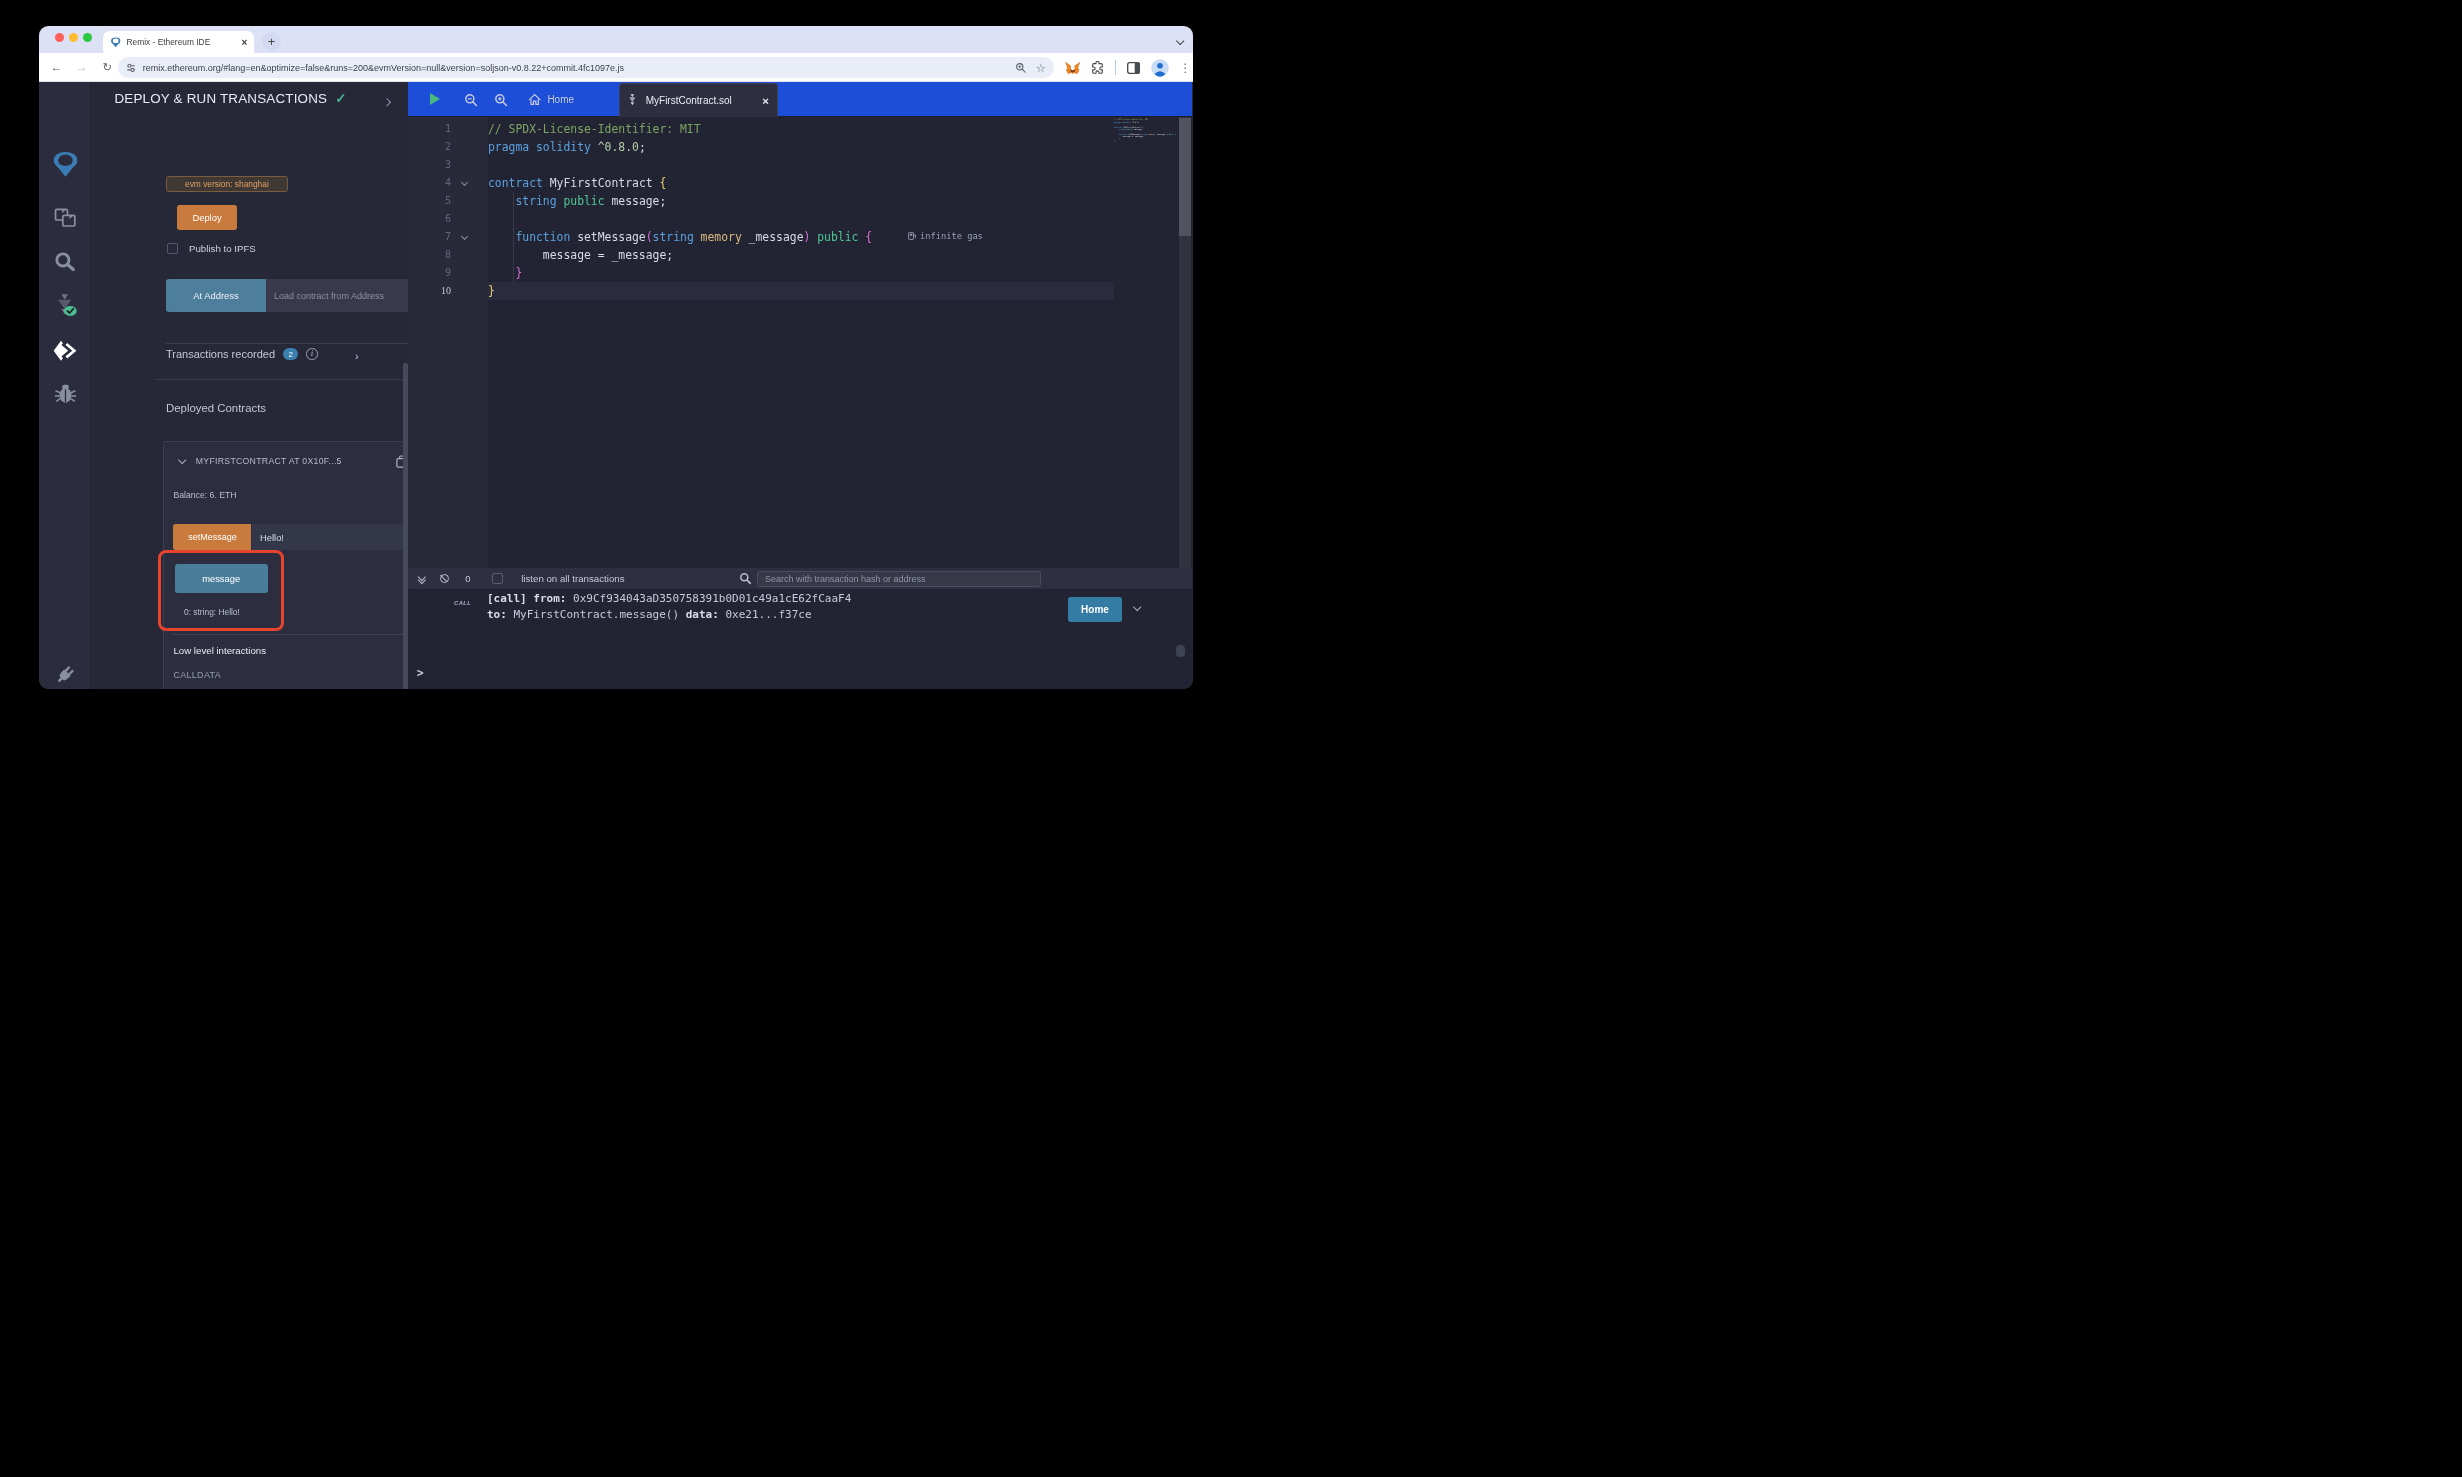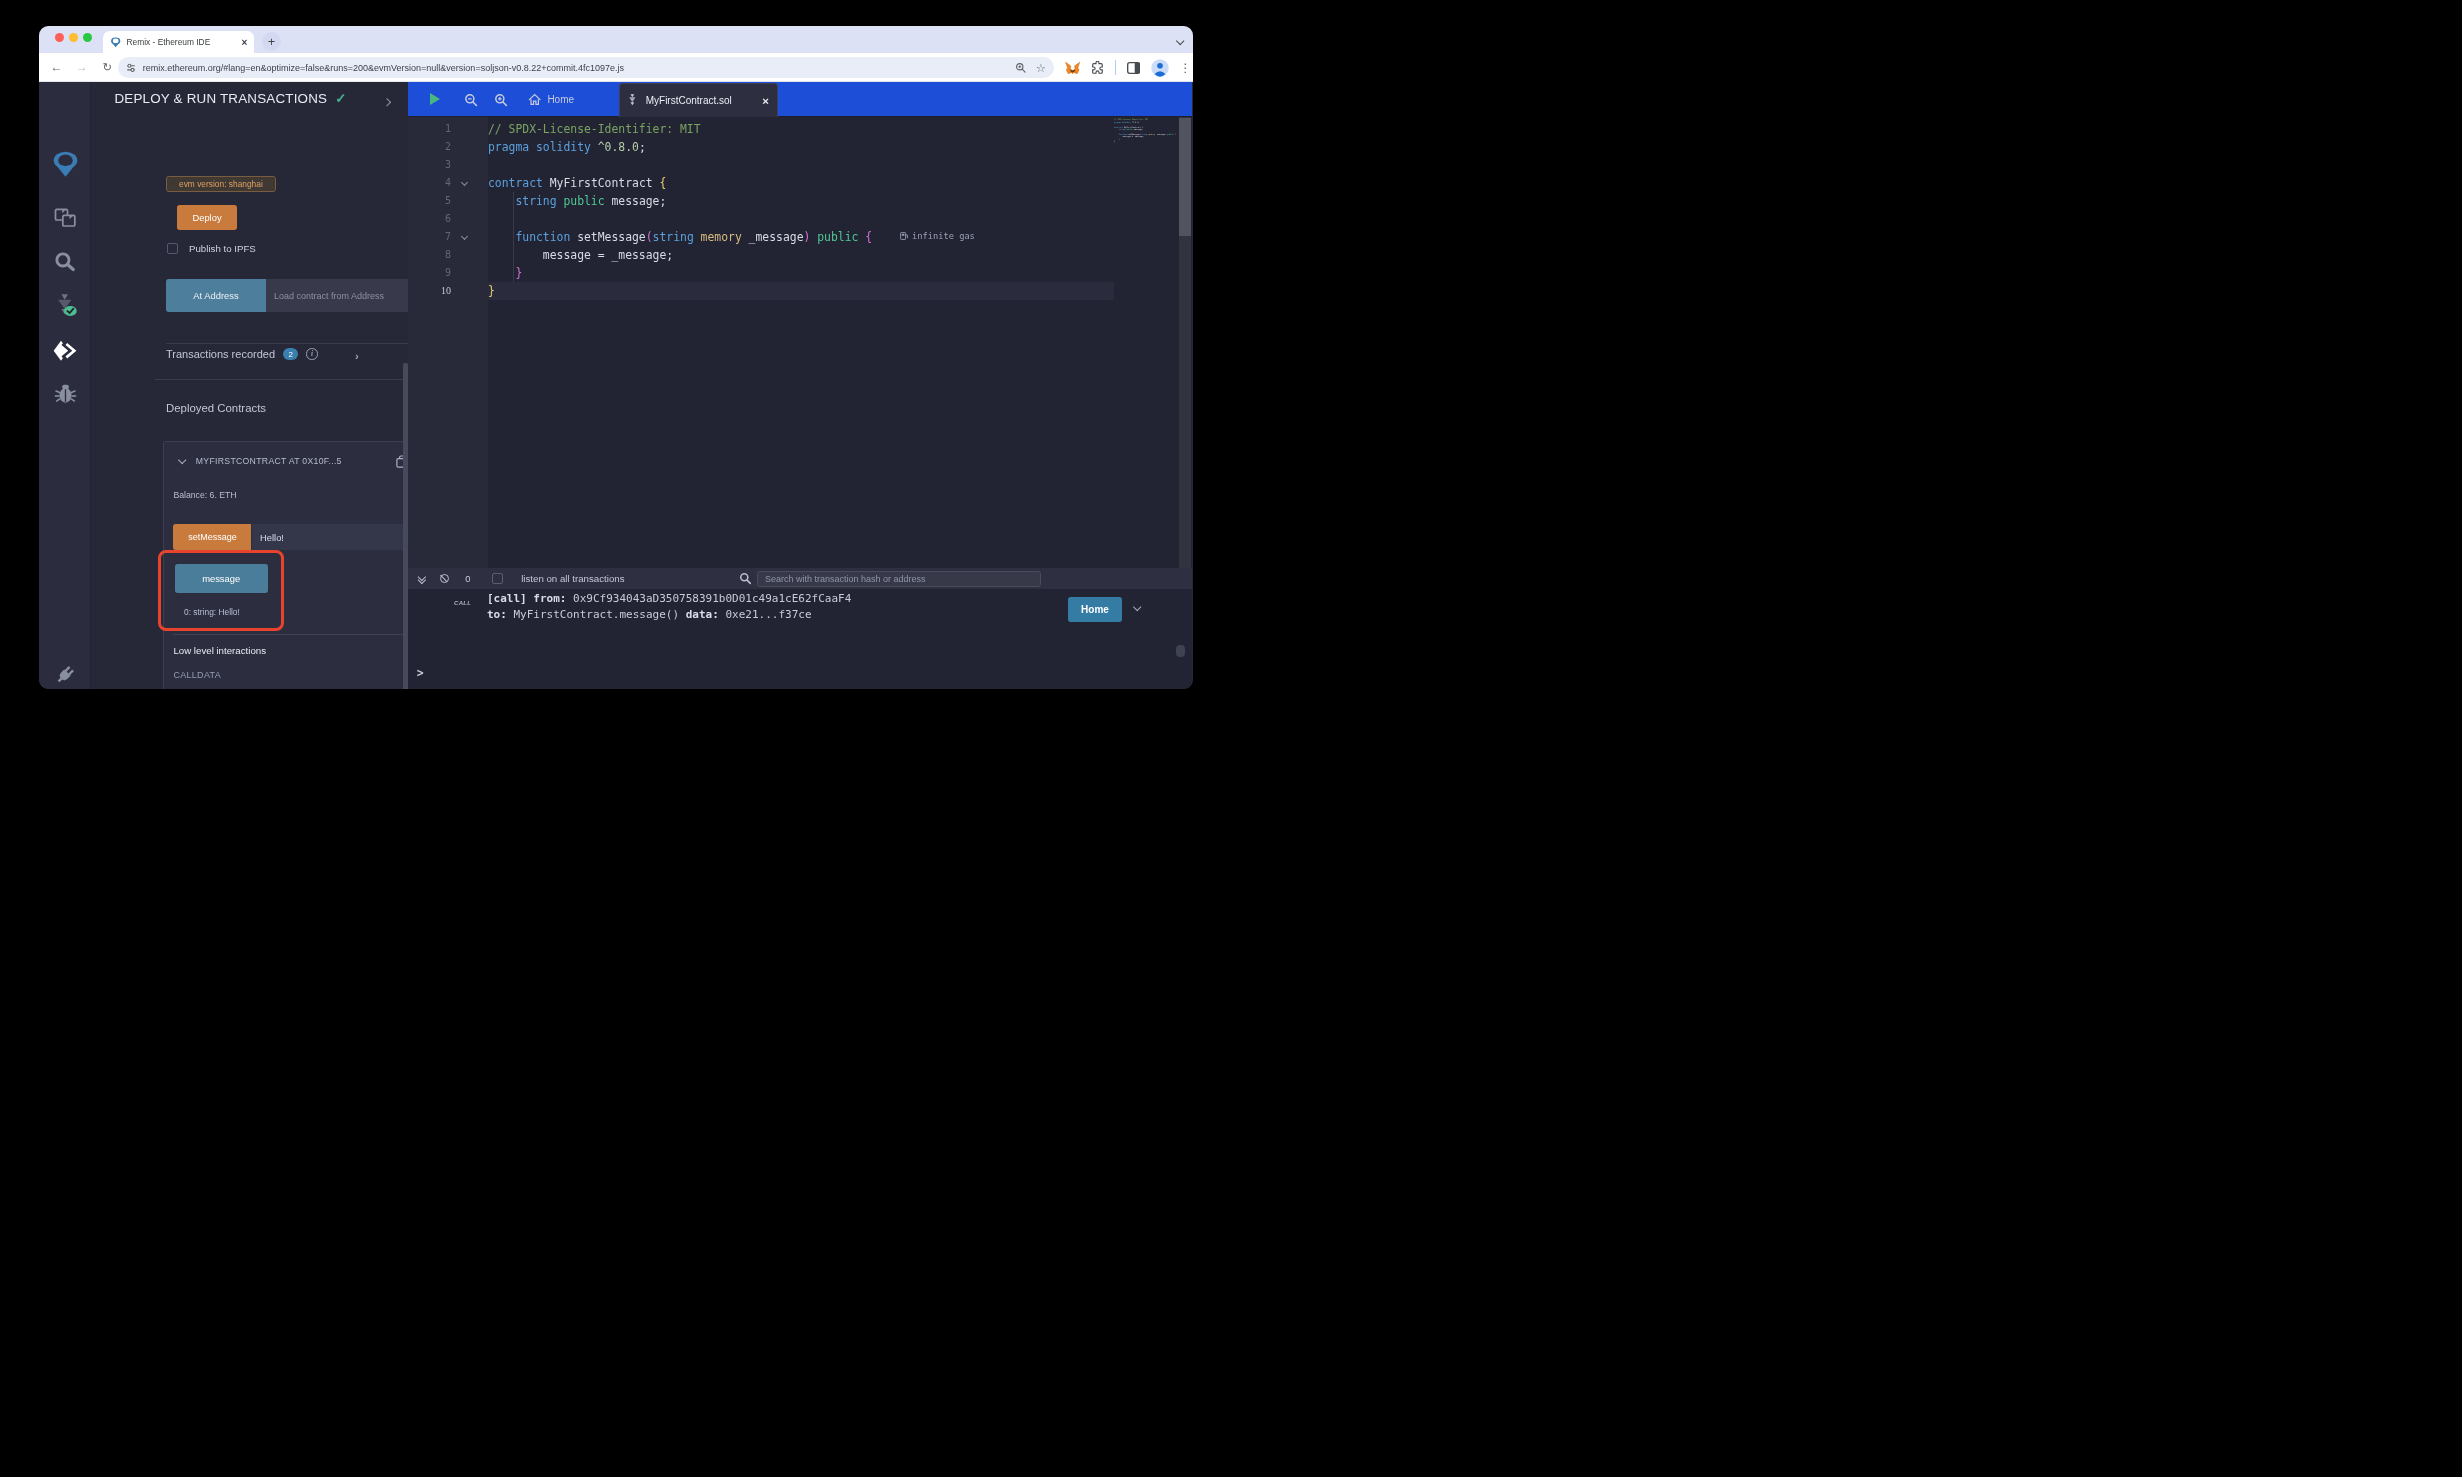--- a/index.html
+++ b/index.html
@@ -33,21 +33,21 @@
   .panel{position:absolute;left:52px;top:0;width:312px;height:100%;background:#262838;}
   .pscroll{position:absolute;left:364px;width:4.7px;border-radius:2px;background:#474a5a;}
   .main{position:absolute;left:369px;top:0;width:784px;height:100%;background:#232433;}
   
   .p-title{font-size:13.4px;color:#e9ebf3;letter-spacing:0.2px;white-space:nowrap;display:flex;align-items:center;gap:8px;}
   .checkmark{color:#45b08c;font-size:13.4px;font-weight:bold;}
   .chev{display:inline-block;width:5.4px;height:5.4px;border-right:1.3px solid currentColor;
         border-bottom:1.3px solid currentColor;transform:rotate(45deg);}
   .chev.r{transform:rotate(-45deg);}
   .badge-evm{display:inline-block;background:#3f3833;border:0.7px solid #7a5c41;border-radius:2.7px;
-             color:#dfa066;font-size:8.4px;padding:2px 12px;}
+             color:#dfa066;font-size:8.4px;padding:2px 18px;}
   .btn-orange{background:#c97b3d;color:#fff;border:none;border-radius:2.7px;font-size:9.4px;
               font-family:inherit;display:flex;align-items:center;justify-content:center;}
   .cb{width:11.4px;height:11.4px;border:1px solid #555870;border-radius:2px;box-sizing:border-box;background:transparent;}
   .lbl{color:#ced2e0;font-size:9.7px;}
   .btn-teal{background:#4d7e9b;color:#eef1f8;border:none;border-radius:2.7px 0 0 2.7px;font-size:9.4px;
             display:flex;align-items:center;justify-content:center;}
   .inp{background:#383a4b;border:0.7px solid #42445a;box-sizing:border-box;color:#d6dae7;
        font-size:9px;font-family:inherit;padding:0 8px;}
   .inp::placeholder{color:#8b90a4;}
   .divider{height:0.7px;background:#3a3c4e;}
@@ -77,21 +77,21 @@
   .gutterband{position:absolute;left:0;top:0;width:80px;height:100%;background:#282a39;}
   .gutter-row{height:18px;display:flex;align-items:center;justify-content:flex-end;padding-right:37px;
               font:10px/18px "DejaVu Sans Mono",monospace;color:#62667c;position:relative;}
   .gutter-row .fold{position:absolute;right:21.4px;color:#8a8fa3;}
   .gutter-row.active{color:#c5c9d8;font-family:Liberation Serif, serif;}
   .lines{position:absolute;left:80px;top:2.7px;width:626px;}
   .code-line{white-space:pre;font:11.4px/18px "DejaVu Sans Mono",monospace;}
   .code-line.active{background:#2a2c3e;}
   .c-comment{color:#7aa362}.c-kw{color:#5aa0dc}.c-num{color:#b5cea8}.c-plain{color:#d8dae6}
   .c-yellow{color:#e9d16c}.c-magenta{color:#d671d6}.c-gold{color:#d7ba7d}.c-teal{color:#4ec994}
-  .gas{color:#9aa0b4;font:8.7px "DejaVu Sans Mono",monospace;margin-left:28px;display:inline-flex;align-items:center;gap:3.3px;}
+  .gas{color:#9aa0b4;font:8.7px "DejaVu Sans Mono",monospace;margin-left:36px;display:inline-flex;align-items:center;gap:3.3px;}
   .indent-guide{position:absolute;left:105px;width:0.7px;background:#383a4a;}
   .minimap{position:absolute;left:706px;top:1.3px;width:64px;}
   .mm-line{white-space:pre;font:2px/2.4px "DejaVu Sans Mono",monospace;letter-spacing:-0.1px;}
   .edscroll-track{position:absolute;left:771px;top:0;width:12px;height:100%;background:#31333f;}
   .edscroll-thumb{position:absolute;left:0;top:1.3px;width:12px;height:118px;background:#51535e;}
   
   .term{position:absolute;left:0;top:486px;width:100%;height:120px;background:#222434;}
   .termbar{position:absolute;left:0;top:0;width:100%;height:21.4px;background:#2e3041;display:flex;align-items:center;color:#b9bdcc;}
   .ban{width:9.4px;height:9.4px;border:1.3px solid currentColor;border-radius:50%;position:relative;box-sizing:border-box;}
   .ban::after{content:'';position:absolute;left:-1.3px;top:2.7px;width:9.4px;height:1.3px;background:currentColor;transform:rotate(45deg);}

